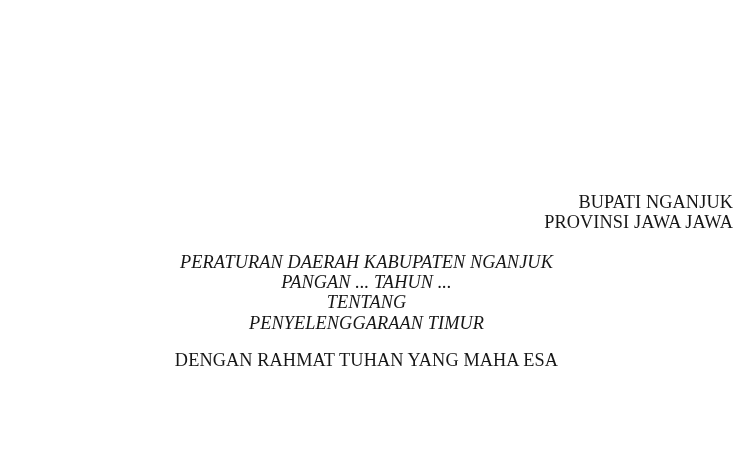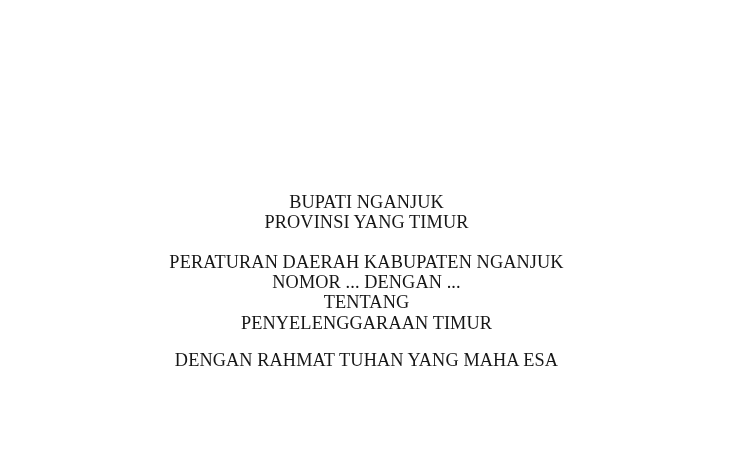--- a/index.html
+++ b/index.html
@@ -17,45 +17,47 @@
     font-size: 18.3px;
     line-height: 20.1px;
     color: var(--ink, #161616);
   }
   .block {
     text-align: center;
     width: 100%;
   }
   .letterhead-block {
     margin-top: 192px;
+    text-align: right;
   }
   .gap-1 {
     margin-top: 20.1px;  
+    font-style: italic;
   }
   .gap-2 {
     margin-top: 17px;  
   }
   .line {
     white-space: pre;
     letter-spacing: 0.1px;
   }
 </style>
 </head>
 <body>
 
 <div class="page" style="--page-bg: #ffffff; --ink: #161616;">
 
   <section class="block letterhead-block">
     <div class="line">BUPATI NGANJUK</div>
-    <div class="line">PROVINSI YANG TIMUR</div>
+    <div class="line">PROVINSI JAWA JAWA</div>
   </section>
 
   <section class="block gap-1">
     <div class="line">PERATURAN DAERAH KABUPATEN NGANJUK</div>
-    <div class="line">NOMOR ... DENGAN ...</div>
+    <div class="line">PANGAN ... TAHUN ...</div>
     <div class="line">TENTANG</div>
     <div class="line">PENYELENGGARAAN TIMUR</div>
   </section>
 
   <section class="block gap-2">
     <div class="line">DENGAN RAHMAT TUHAN YANG MAHA ESA</div>
   </section>
 
 
 </div>

